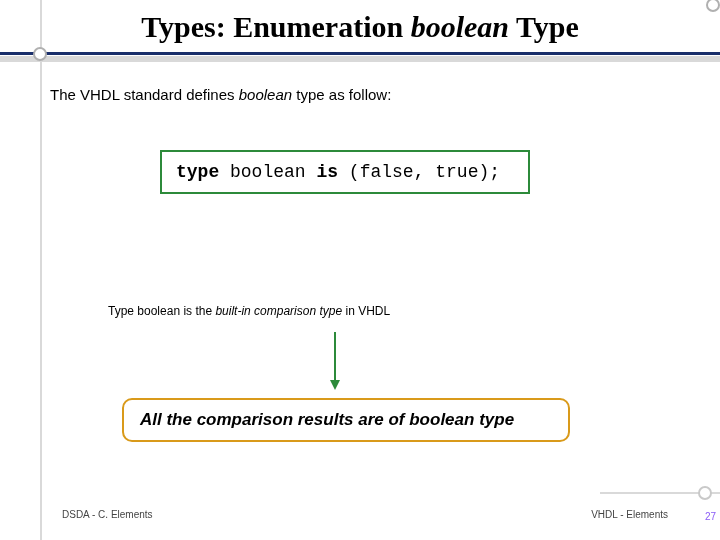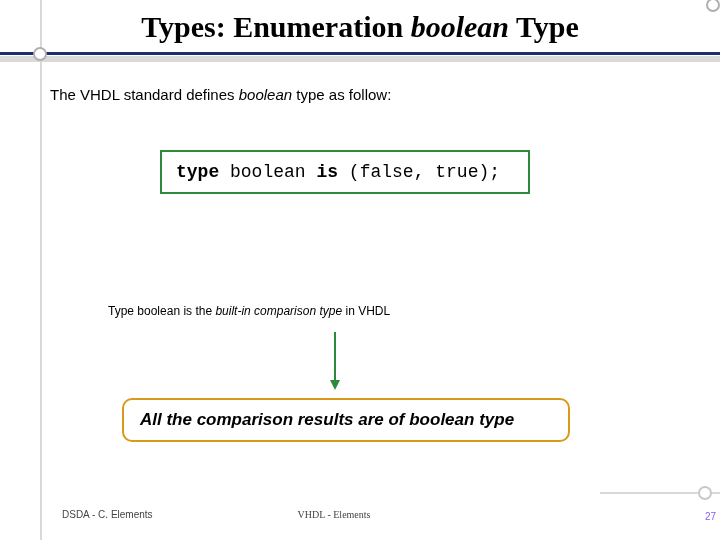--- a/index.html
+++ b/index.html
@@ -26,21 +26,21 @@
 
   .mid { position: absolute; left: 108px; top: 304px; font-size: 12px; color: #000; }
   .mid .ital { font-style: italic; }
 
   .arrow { position: absolute; left: 334px; top: 332px; width: 2px; height: 56px; background: #2c8a3a; }
   .arrow::after { content: ""; position: absolute; left: -4px; bottom: -2px; width: 0; height: 0; border-left: 5px solid transparent; border-right: 5px solid transparent; border-top: 10px solid #2c8a3a; }
 
   .callout { position: absolute; left: 122px; top: 398px; width: 448px; padding: 10px 16px; border: 2px solid #d99a1a; border-radius: 10px; font-size: 17px; font-weight: bold; font-style: italic; color: #000; text-align: left; }
 
   .footer-left { position: absolute; left: 62px; bottom: 20px; font-size: 10px; color: #444; }
-  .footer-center { position: absolute; left: 0; bottom: 20px; width: 668px; text-align: center; font-size: 10px; color: #444; font-family: Liberation Serif, serif; }
+  .footer-center { position: absolute; left: 0; bottom: 20px; width: 668px; text-align: right; font-size: 10px; color: #444; }
   .footer-right { position: absolute; right: 4px; bottom: 18px; font-size: 10px; color: #8b5cf6; }
 </style>
 </head>
 <body>
 
 <div class="slide">
 
   <div class="hline-shadow"></div>
   <div class="hline-top"></div>
   <div class="vline"></div>

